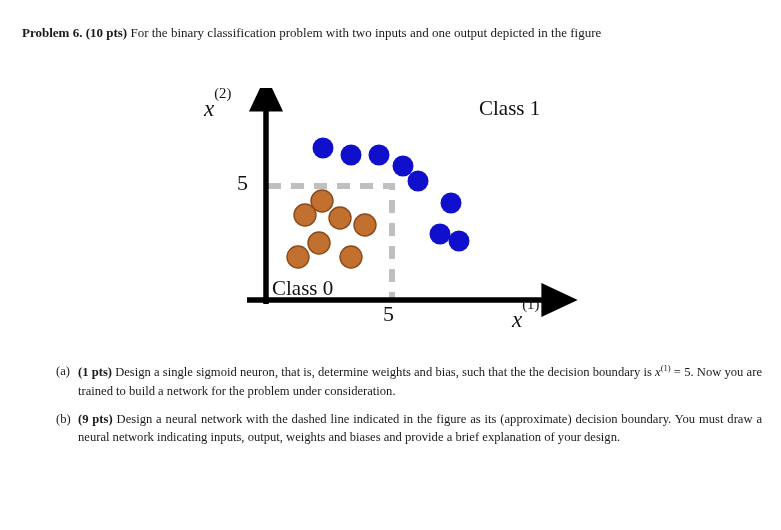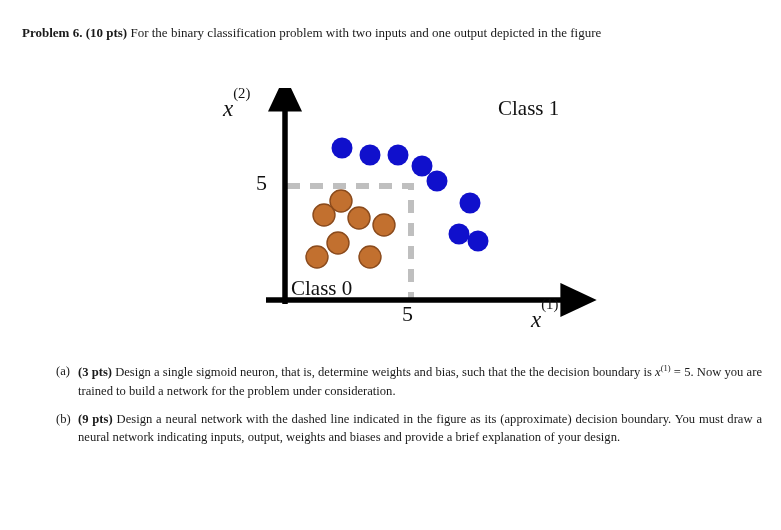--- a/index.html
+++ b/index.html
@@ -35,21 +35,20 @@
   }
   .bold-inline { font-weight: bold; }
 
   
   .figure {
     position: absolute;
     left: 0px;
     top: 88px;
     width: 640px;
     height: 265px;
-    margin-left: 19px;
   }
   .figure-canvas {
     position: absolute;
     left: 0;
     top: 0;
     width: 781px;
     height: 265px;
   }
 
   
@@ -182,21 +181,21 @@
 
   <div class="class-label" id="class-label-1">Class 1</div>
   <div class="class-label" id="class-label-0">Class 0</div>
 </div>
 
 <div class="subquestions">
 
   <div class="subq">
     <div class="subq-marker">(a)</div>
     <div class="subq-text">
-      <span class="bold-inline">(3 pts)</span><span> Design a single sigmoid neuron, that is, determine weights and bias, such that the the decision boundary is </span><span class="math-i">x</span><span class="math-sup">(1)</span><span> = 5.</span><span> Now you are trained to build a network for the problem under consideration.</span>
+      <span class="bold-inline">(1 pts)</span><span> Design a single sigmoid neuron, that is, determine weights and bias, such that the the decision boundary is </span><span class="math-i">x</span><span class="math-sup">(1)</span><span> = 5.</span><span> Now you are trained to build a network for the problem under consideration.</span>
     </div>
   </div>
 
   <div class="subq">
     <div class="subq-marker">(b)</div>
     <div class="subq-text">
       <span class="bold-inline">(9 pts)</span><span> Design a neural network with the dashed line indicated in the figure as its (approximate) decision boundary. You must draw a neural network indicating inputs, output, weights and biases and provide a brief explanation of your design.</span>
     </div>
   </div>
 

